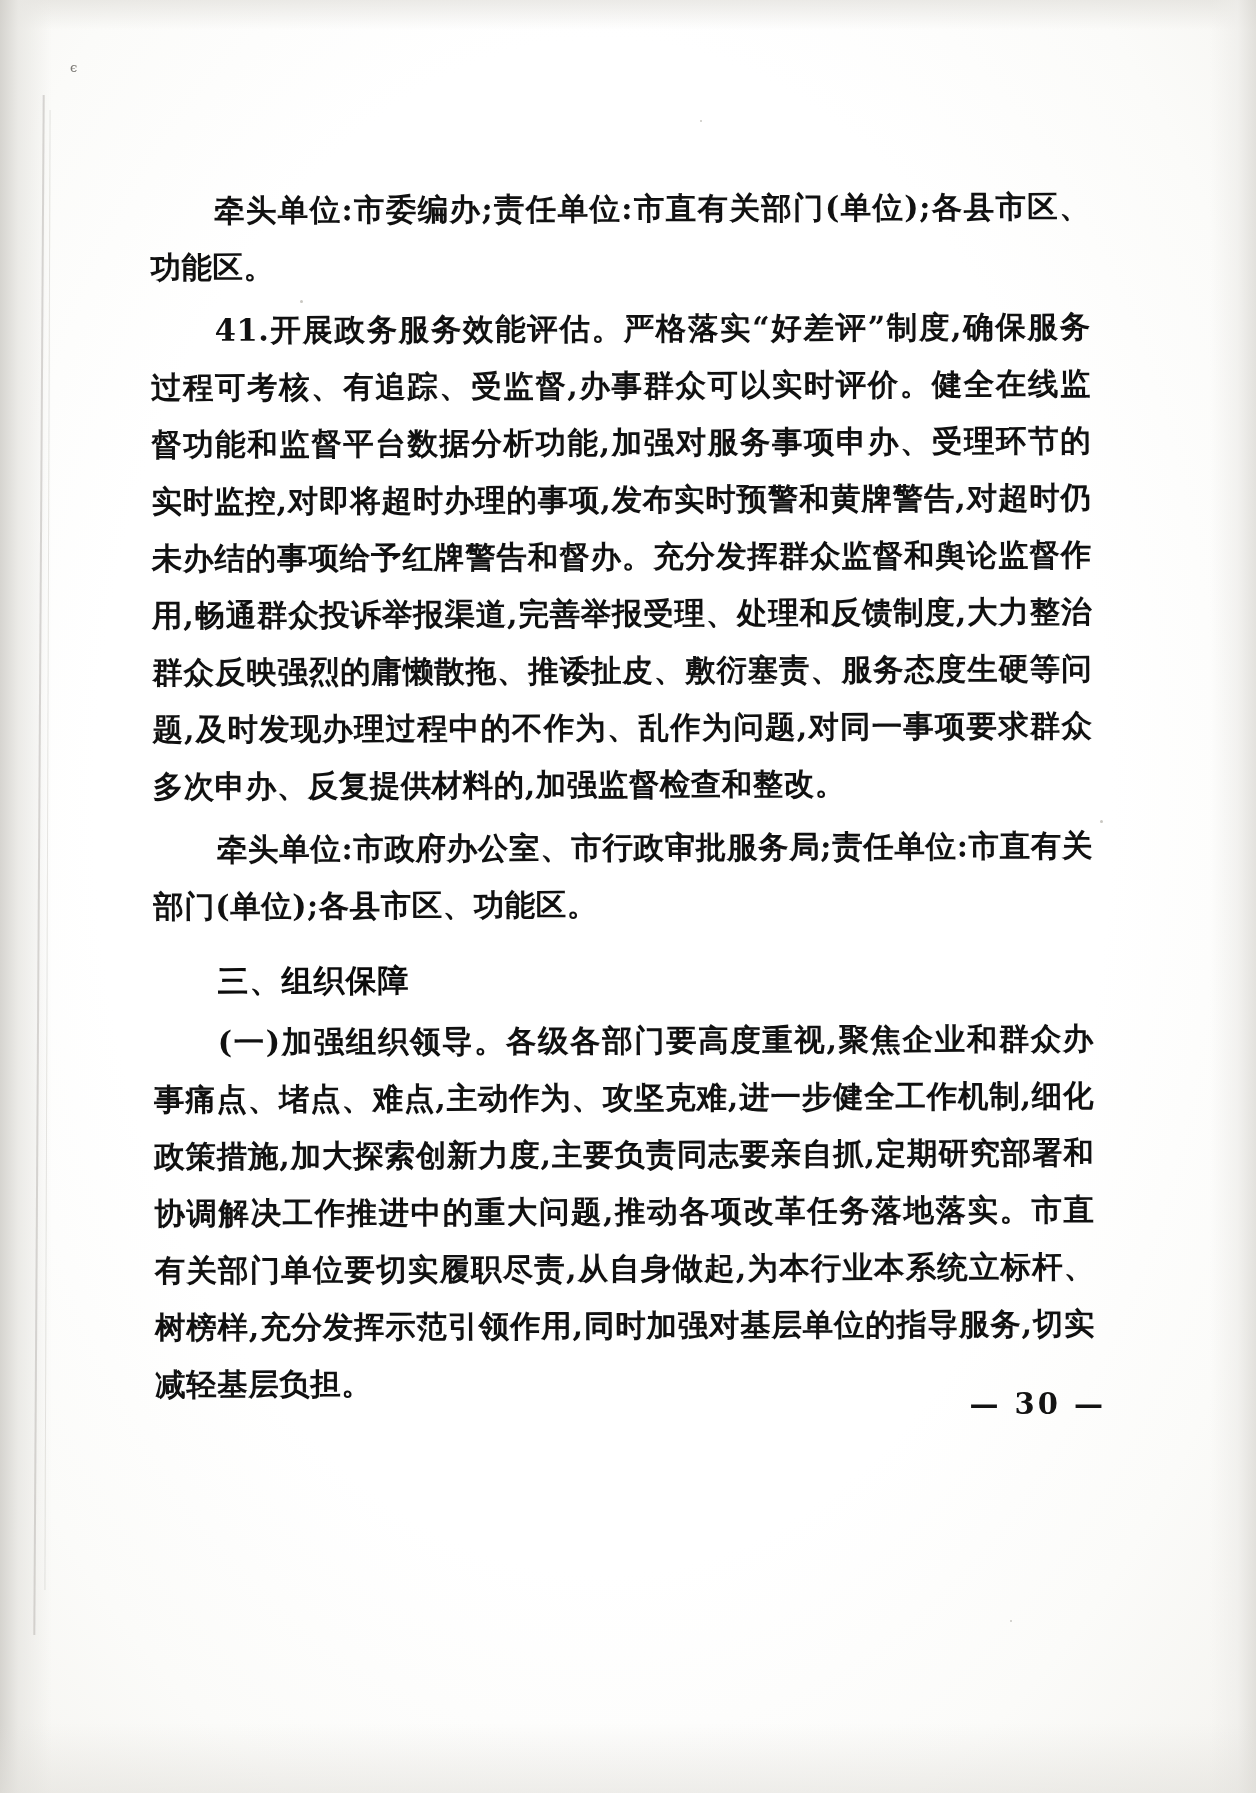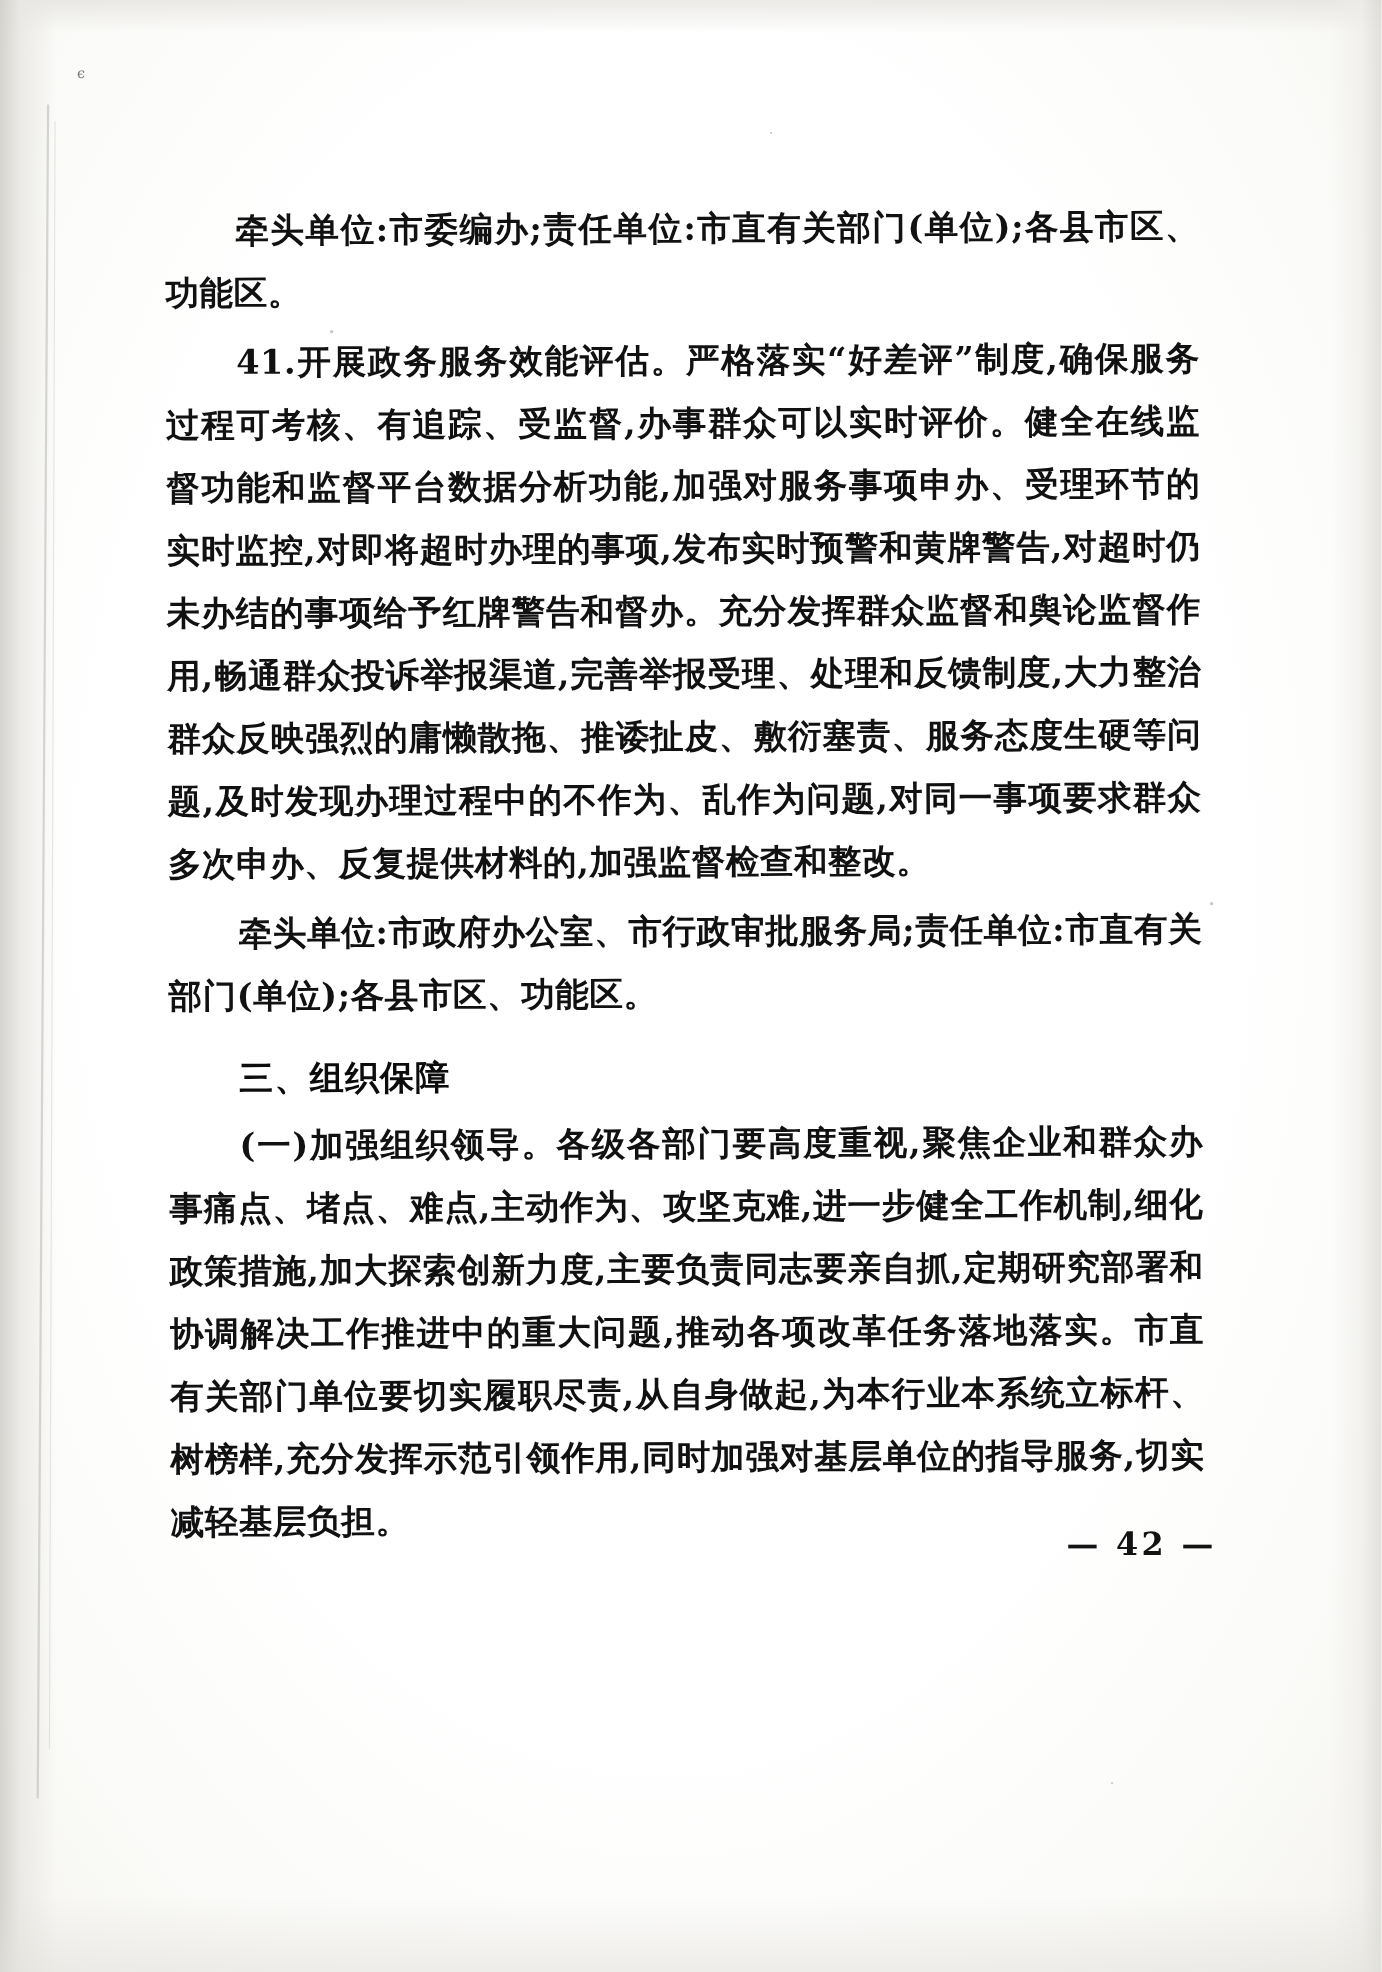--- a/index.html
+++ b/index.html
@@ -158,15 +158,15 @@
     <p class="para indent">41.开展政务服务效能评估。严格落实“好差评”制度,确保服务过程可考核、有追踪、受监督,办事群众可以实时评价。健全在线监督功能和监督平台数据分析功能,加强对服务事项申办、受理环节的实时监控,对即将超时办理的事项,发布实时预警和黄牌警告,对超时仍未办结的事项给予红牌警告和督办。充分发挥群众监督和舆论监督作用,畅通群众投诉举报渠道,完善举报受理、处理和反馈制度,大力整治群众反映强烈的庸懒散拖、推诿扯皮、敷衍塞责、服务态度生硬等问题,及时发现办理过程中的不作为、乱作为问题,对同一事项要求群众多次申办、反复提供材料的,加强监督检查和整改。</p>
 
     <p class="para indent">牵头单位:市政府办公室、市行政审批服务局;责任单位:市直有关部门(单位);各县市区、功能区。</p>
 
     <p class="heading">三、组织保障</p>
 
     <p class="para indent">(一)加强组织领导。各级各部门要高度重视,聚焦企业和群众办事痛点、堵点、难点,主动作为、攻坚克难,进一步健全工作机制,细化政策措施,加大探索创新力度,主要负责同志要亲自抓,定期研究部署和协调解决工作推进中的重大问题,推动各项改革任务落地落实。市直有关部门单位要切实履职尽责,从自身做起,为本行业本系统立标杆、树榜样,充分发挥示范引领作用,同时加强对基层单位的指导服务,切实减轻基层负担。</p>
 
   </div>
 
-  <div class="page-number">— 42 —</div>
+  <div class="page-number">— 30 —</div>
 
 </div>
 
 </body></html>

